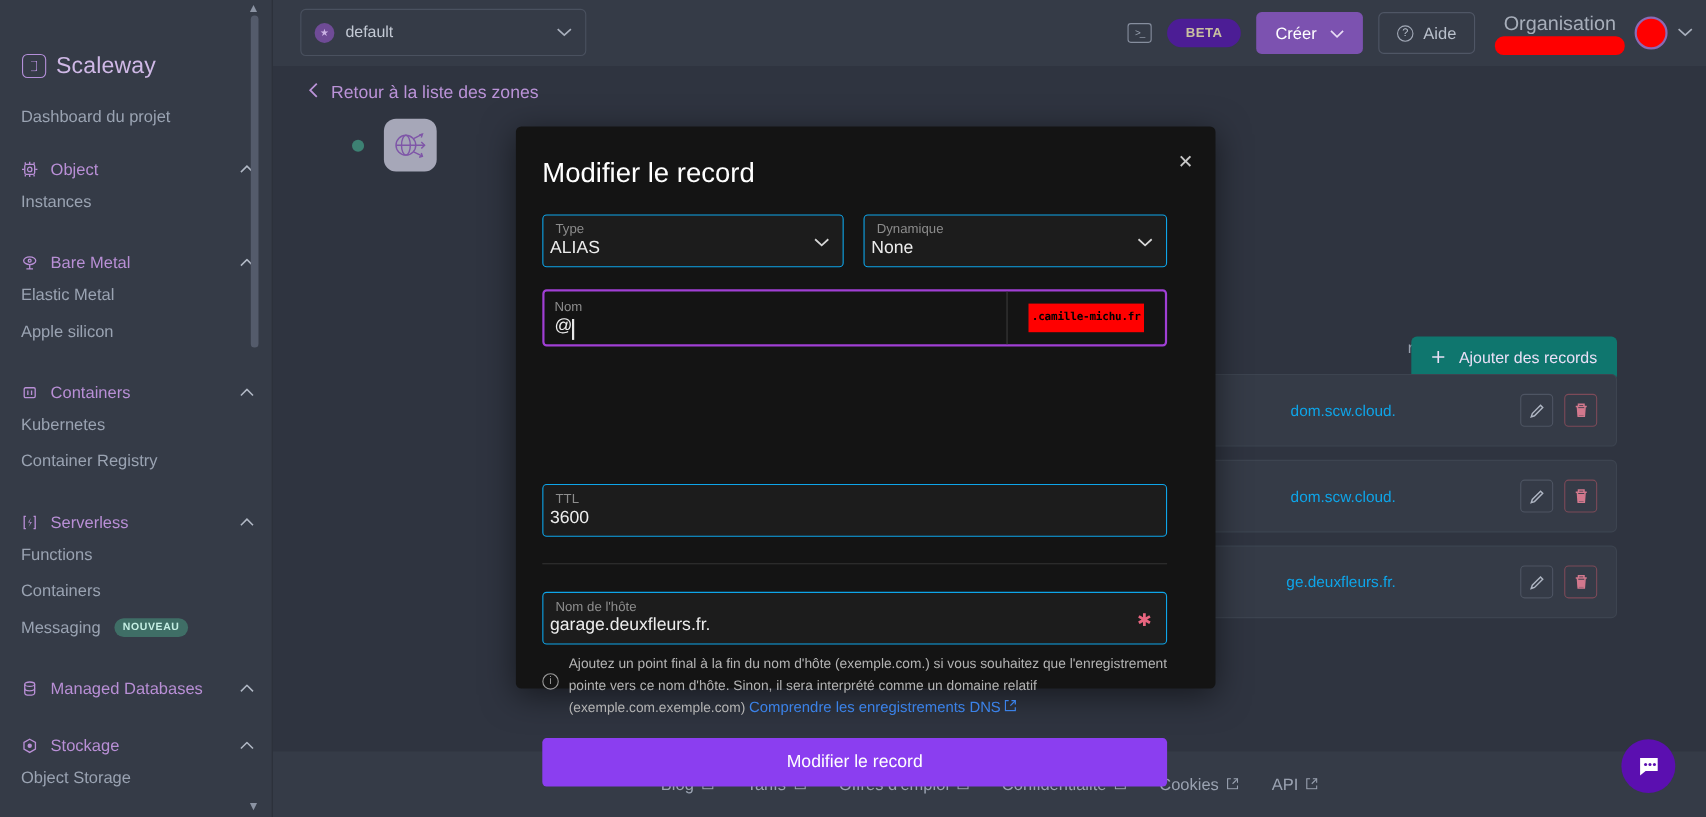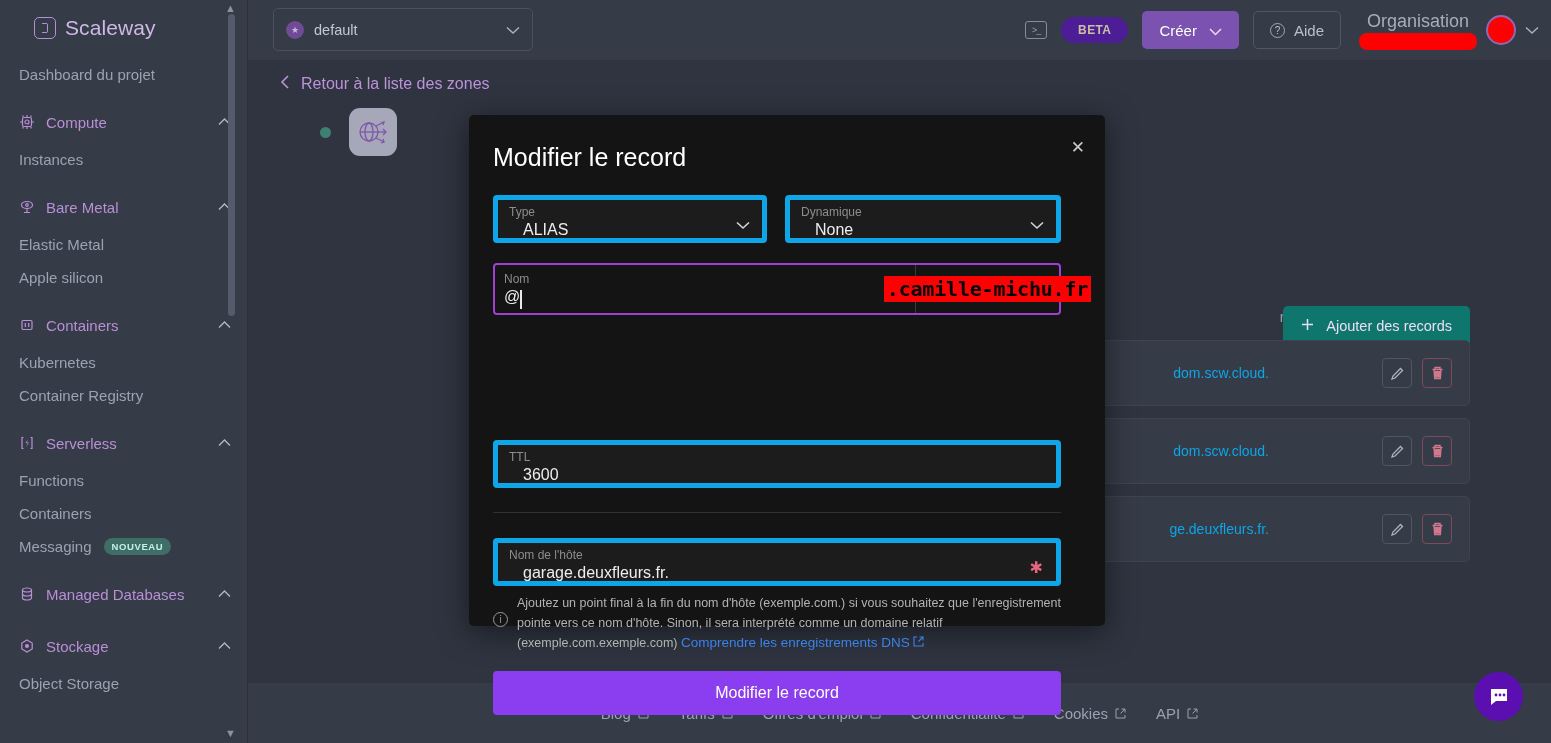--- a/index.html
+++ b/index.html
@@ -11,42 +11,42 @@
   }
   #app { position: relative; width: 1551px; height: 743px; }
 
   
   #sidebar {
     position: absolute; left: 0; top: 0; width: 248px; height: 743px;
     background: #353b47;
     border-right: 1px solid #2b303a;
     overflow: hidden;
   }
-  .brand { display: flex; align-items: center; gap: 9px; padding: 16px 0 0 34px; }
+  .brand { display: flex; align-items: center; gap: 9px; padding: 16px 0 0 20px; margin-top: 32px; }
   .brand-mark {
     width: 22px; height: 22px; border-radius: 5px;
     border: 1.6px solid #b48fd9; display: flex; align-items: center; justify-content: center;
   }
   .brand-mark i {
     display:block; width: 6px; height: 10px; border-radius: 2px;
     border: 1.6px solid #b48fd9; border-left: none; border-top-left-radius:0; border-bottom-left-radius:0;
   }
   .brand-text { color: #cfb8e6; font-size: 21px; letter-spacing: .1px; }
 
   .dash-link { color: #9aa3b2; font-size: 15px; padding: 26px 0 0 19px; }
 
   .nav-group { margin-top: 26px; }
   .nav-head {
     display: flex; align-items: center; gap: 11px;
     padding: 0 16px 0 19px; height: 26px; color: #b98fd6; font-size: 15px;
   }
   .nav-head .chev { margin-left: auto; }
   .nav-head svg { display: block; }
   .nav-item {
-    display: flex; align-items: flex-end; height: 33px; padding-left: 19px;
+    display: flex; align-items: center; height: 33px; padding-left: 19px;
     color: #9aa3b2; font-size: 15px;
   }
   .badge-new {
     margin-left: 12px; background: #3f6e66; color: #c5efe4;
     font-size: 9.5px; font-weight: bold; letter-spacing: .6px;
     padding: 3px 8px 3px 8px; border-radius: 9px;
   }
 
   #sb-scroll-track {
     position: absolute; right: 3px; top: 0; width: 24px; height: 743px;
@@ -151,44 +151,44 @@
 
   
   #modal {
     position:absolute; left: 469px; top: 115px; width: 636px; height: 511px;
     background: #141414; border-radius: 5px; box-shadow: 0 6px 30px rgba(0,0,0,.5);
   }
   #modal-title { position:absolute; left: 24px; top: 28px; color:#ffffff; font-size: 25px; }
   #modal-close { position:absolute; right: 20px; top: 24px; color:#c8c8c8; font-size: 17px; line-height: 17px; }
 
   .field {
-    position:absolute; border: 5px solid #0ea5e9; border-radius: 4px;
+    position:absolute; border: 1px solid #0ea5e9; border-radius: 4px;
     background: #1c1c1c; height: 48px;
   }
   .field .lbl { position:absolute; left: 11px; top: 5px; color:#8d8d8d; font-size: 12px; }
-  .field .val { position:absolute; left: 25px; top: 21px; color:#ededed; font-size: 16px; }
+  .field .val { position:absolute; left: 6px; top: 21px; color:#ededed; font-size: 16px; }
   .field .chev-d { position:absolute; right: 12px; top: 16px; color:#cfcfcf; }
 
   #f-type { left: 24px; top: 80px; width: 274px; }
   #f-dyn  { left: 316px; top: 80px; width: 276px; }
 
   #f-nom {
     left: 24px; top: 148px; width: 568px; height: 52px;
     border: 2px solid #a03fd4; background: #141414;
   }
   #f-nom .lbl { top: 7px; left: 9px; }
   #f-nom .val { top: 23px; left: 9px; }
   #nom-caret { position:absolute; left: 25px; top: 25px; width: 1.5px; height: 19px; background:#e8e8e8; }
   #nom-suffix-cell {
     position:absolute; right: 0; top: 0; bottom: 0; width: 144px;
     border-left: 1px solid #3a3a3a; display:flex; align-items:center; justify-content:center;
   }
   #nom-suffix-redact {
     background: #ff0000; color: #000000; font-family: "DejaVu Sans Mono", monospace;
-    font-size: 20px; font-weight: bold; padding: 4px 3px; line-height: 18px;
+    font-size: 10px; font-weight: bold; padding: 4px 3px; line-height: 18px;
     white-space: nowrap; letter-spacing: -.2px;
   }
 
   #f-ttl { left: 24px; top: 325px; width: 568px; }
 
   #divider { position:absolute; left: 24px; top: 397px; width: 568px; height: 1px; background: #323232; }
 
   #f-host { left: 24px; top: 423px; width: 568px; }
   #f-host .req { position:absolute; right: 13px; top: 15px; color:#e8657f; font-size: 16px; }
 
@@ -437,21 +437,21 @@
 
     <div class="nav-group">
       <div class="nav-head">
         <span>
           <svg width="16" height="16" viewBox="0 0 16 16" fill="none" stroke="#b98fd6" stroke-width="1.2">
               <rect x="3.5" y="3.5" width="9" height="9" rx="1.5"></rect>
               <circle cx="8" cy="8" r="2"></circle>
               <path d="M8 1 v2 M8 13 v2 M1 8 h2 M13 8 h2 M4 1.5 v1.5 M12 1.5 v1.5 M4 13 v1.5 M12 13 v1.5"></path>
             </svg>
         </span>
-        <span>Compute</span>
+        <span>Object</span>
         <span class="chev">
             <svg width="13" height="8" viewBox="0 0 13 8">
               <path d="M1 6.5 L6.5 1 L12 6.5" stroke="#b1b8c5" stroke-width="1.4" fill="none"></path>
             </svg>
           </span>
       </div>
       <div class="nav-item">
         <span>Instances</span>
       </div>
     </div>

